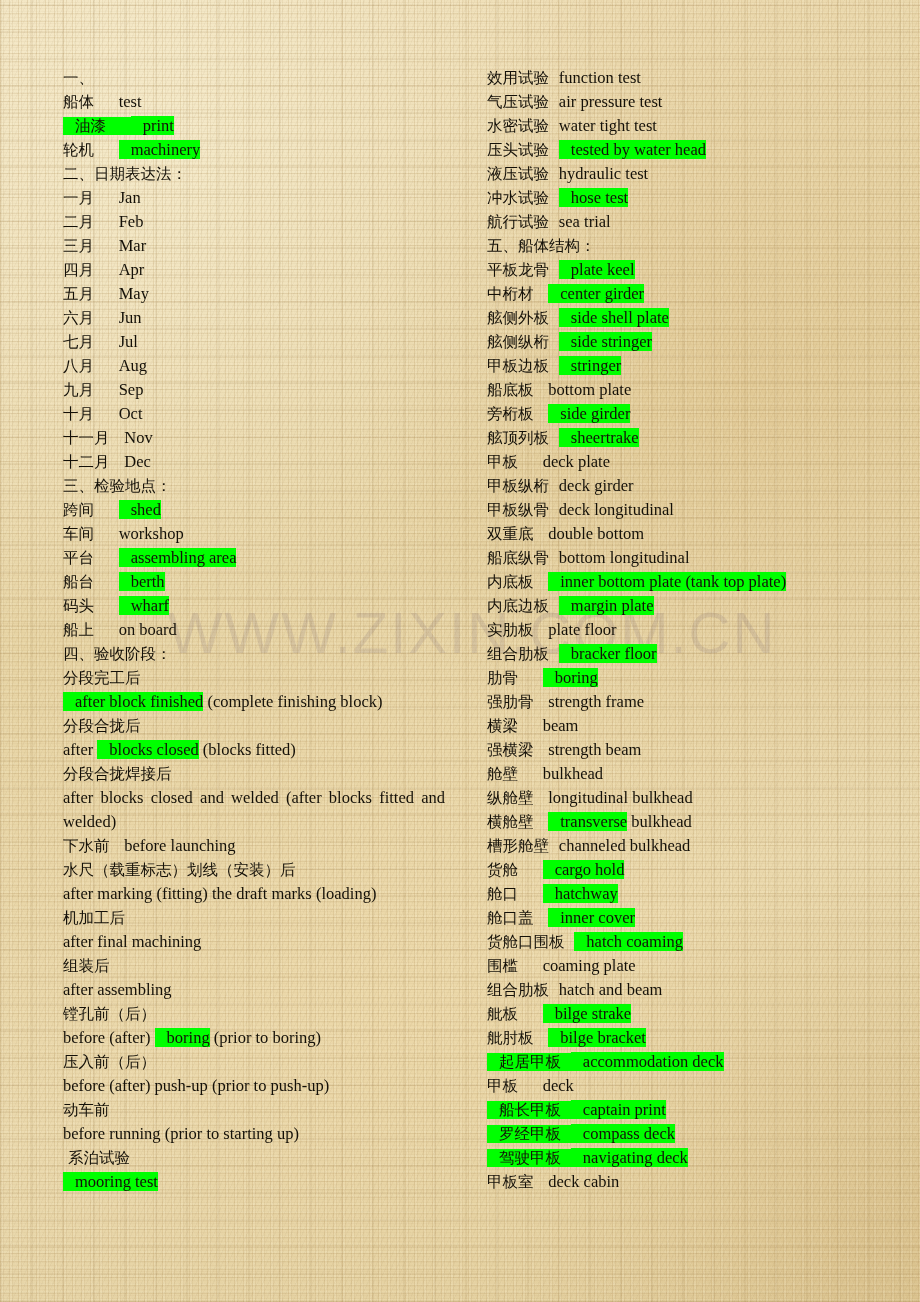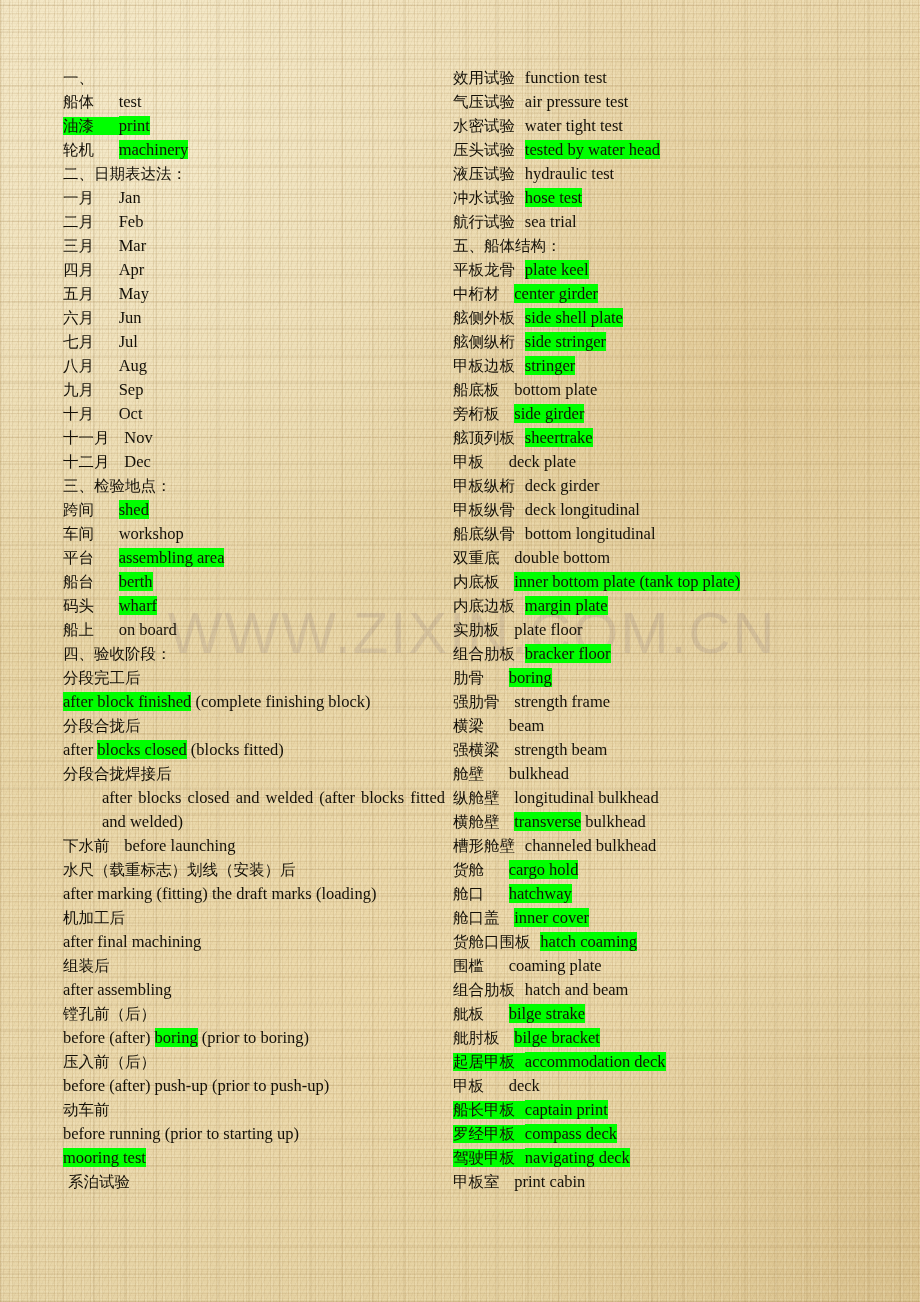--- a/index.html
+++ b/index.html
@@ -66,26 +66,26 @@
   }
 
   
   .col {
     position:absolute;
     font-size:16.5px;
     line-height:24px;
     color:#141008;
   }
   #col-left  { left:63px;  top:66px;  width:382px; }
-  #col-right { left:453px; top:66px;  width:400px; }
+  #col-right { left:487px; top:66px;  width:400px; }
 
   .row { white-space:pre; }
-  .row.wrap { white-space:normal; text-align:justify;margin-left:39px; }
+  .row.wrap { white-space:normal; text-align:justify; }
   .cn { font-family:"DejaVu Sans","Liberation Sans",sans-serif; font-size:15.5px; }
-  .hl { background:#00ff00; }
+  .hl { background:#00ff00;padding-left:12px; }
   .en { }
 </style>
 </head>
 <body>
 
 <div id="paper"></div>
 <div id="grain"></div>
 
 <div id="watermark">WWW.ZIXIN.COM.CN</div>
 
@@ -127,22 +127,22 @@
     <div class="row"><span class="cn">机加工后</span></div>
     <div class="row"><span class="en">after final machining</span></div>
     <div class="row"><span class="cn">组装后</span></div>
     <div class="row"><span class="en">after assembling</span></div>
     <div class="row"><span class="cn">镗孔前（后）</span></div>
     <div class="row"><span>before (after) </span><span class="hl">boring</span><span> (prior to boring)</span></div>
     <div class="row"><span class="cn">压入前（后）</span></div>
     <div class="row"><span class="en">before (after) push-up (prior to push-up)</span></div>
     <div class="row"><span class="cn">动车前</span></div>
     <div class="row"><span class="en">before running (prior to starting up)</span></div>
+    <div class="row"><span class="cn"> 系泊试验</span></div>
     <div class="row"><span class="en hl">mooring test</span></div>
-    <div class="row"><span class="cn"> 系泊试验</span></div>
   </div>
 <div class="col" id="col-right">
     <div class="row"><span class="cn">效用试验  </span><span class="en">function test</span></div>
     <div class="row"><span class="cn">气压试验  </span><span class="en">air pressure test</span></div>
     <div class="row"><span class="cn">水密试验  </span><span class="en">water tight test</span></div>
     <div class="row"><span class="cn">压头试验  </span><span class="en hl">tested by water head</span></div>
     <div class="row"><span class="cn">液压试验  </span><span class="en">hydraulic test</span></div>
     <div class="row"><span class="cn">冲水试验  </span><span class="en hl">hose test</span></div>
     <div class="row"><span class="cn">航行试验  </span><span class="en">sea trial</span></div>
     <div class="row"><span class="cn">五、船体结构：</span></div>
@@ -150,22 +150,22 @@
     <div class="row"><span class="cn">中桁材   </span><span class="en hl">center girder</span></div>
     <div class="row"><span class="cn">舷侧外板  </span><span class="en hl">side shell plate</span></div>
     <div class="row"><span class="cn">舷侧纵桁  </span><span class="en hl">side stringer</span></div>
     <div class="row"><span class="cn">甲板边板  </span><span class="en hl">stringer</span></div>
     <div class="row"><span class="cn">船底板   </span><span class="en">bottom plate</span></div>
     <div class="row"><span class="cn">旁桁板   </span><span class="en hl">side girder</span></div>
     <div class="row"><span class="cn">舷顶列板  </span><span class="en hl">sheertrake</span></div>
     <div class="row"><span class="cn">甲板     </span><span class="en">deck plate</span></div>
     <div class="row"><span class="cn">甲板纵桁  </span><span class="en">deck girder</span></div>
     <div class="row"><span class="cn">甲板纵骨  </span><span class="en">deck longitudinal</span></div>
+    <div class="row"><span class="cn">双重底   </span><span class="en">double bottom</span></div>
     <div class="row"><span class="cn">船底纵骨  </span><span class="en">bottom longitudinal</span></div>
-    <div class="row"><span class="cn">双重底   </span><span class="en">double bottom</span></div>
     <div class="row"><span class="cn">内底板   </span><span class="en hl">inner bottom plate (tank top plate)</span></div>
     <div class="row"><span class="cn">内底边板  </span><span class="en hl">margin plate</span></div>
     <div class="row"><span class="cn">实肋板   </span><span class="en">plate floor</span></div>
     <div class="row"><span class="cn">组合肋板  </span><span class="en hl">bracker floor</span></div>
     <div class="row"><span class="cn">肋骨     </span><span class="en hl">boring</span></div>
     <div class="row"><span class="cn">强肋骨   </span><span class="en">strength frame</span></div>
     <div class="row"><span class="cn">横梁     </span><span class="en">beam</span></div>
     <div class="row"><span class="cn">强横梁   </span><span class="en">strength beam</span></div>
     <div class="row"><span class="cn">舱壁     </span><span class="en">bulkhead</span></div>
     <div class="row"><span class="cn">纵舱壁   </span><span class="en">longitudinal bulkhead</span></div>
@@ -177,14 +177,14 @@
     <div class="row"><span class="cn">货舱口围板  </span><span class="en hl">hatch coaming</span></div>
     <div class="row"><span class="cn">围槛     </span><span class="en">coaming plate</span></div>
     <div class="row"><span class="cn">组合肋板  </span><span class="en">hatch and beam</span></div>
     <div class="row"><span class="cn">舭板     </span><span class="en hl">bilge strake</span></div>
     <div class="row"><span class="cn">舭肘板   </span><span class="en hl">bilge bracket</span></div>
     <div class="row"><span class="cn hl">起居甲板  </span><span class="en hl">accommodation deck</span></div>
     <div class="row"><span class="cn">甲板     </span><span class="en">deck</span></div>
     <div class="row"><span class="cn hl">船长甲板  </span><span class="en hl">captain print</span></div>
     <div class="row"><span class="cn hl">罗经甲板  </span><span class="en hl">compass deck</span></div>
     <div class="row"><span class="cn hl">驾驶甲板  </span><span class="en hl">navigating deck</span></div>
-    <div class="row"><span class="cn">甲板室   </span><span class="en">print cabin</span></div>
+    <div class="row"><span class="cn">甲板室   </span><span class="en">deck cabin</span></div>
   </div>
 
 </body></html>

